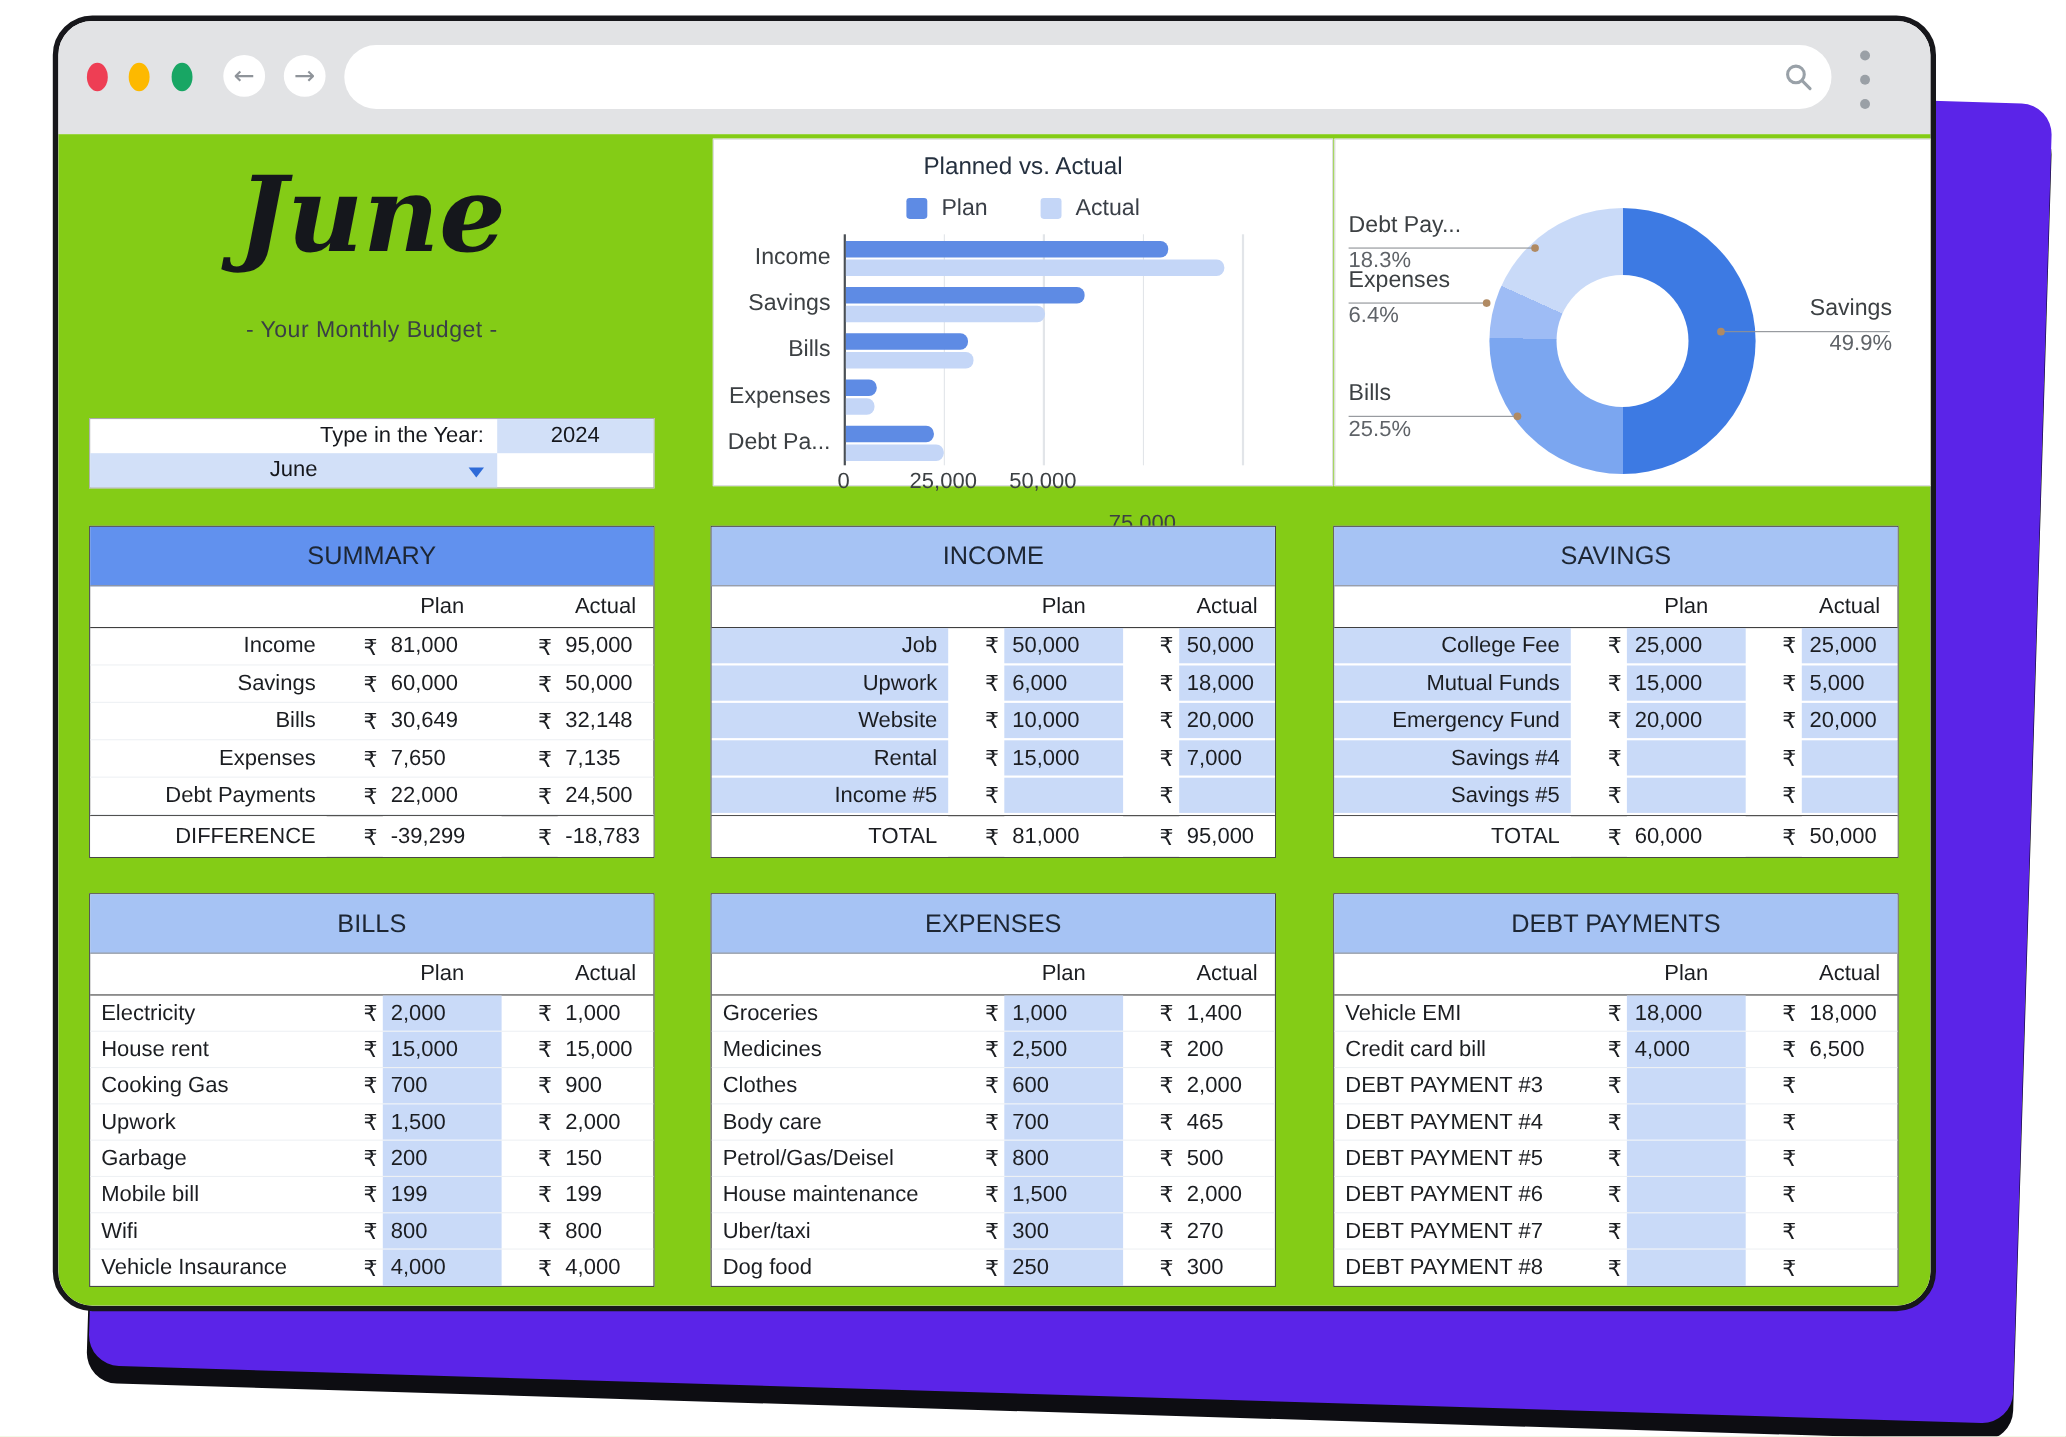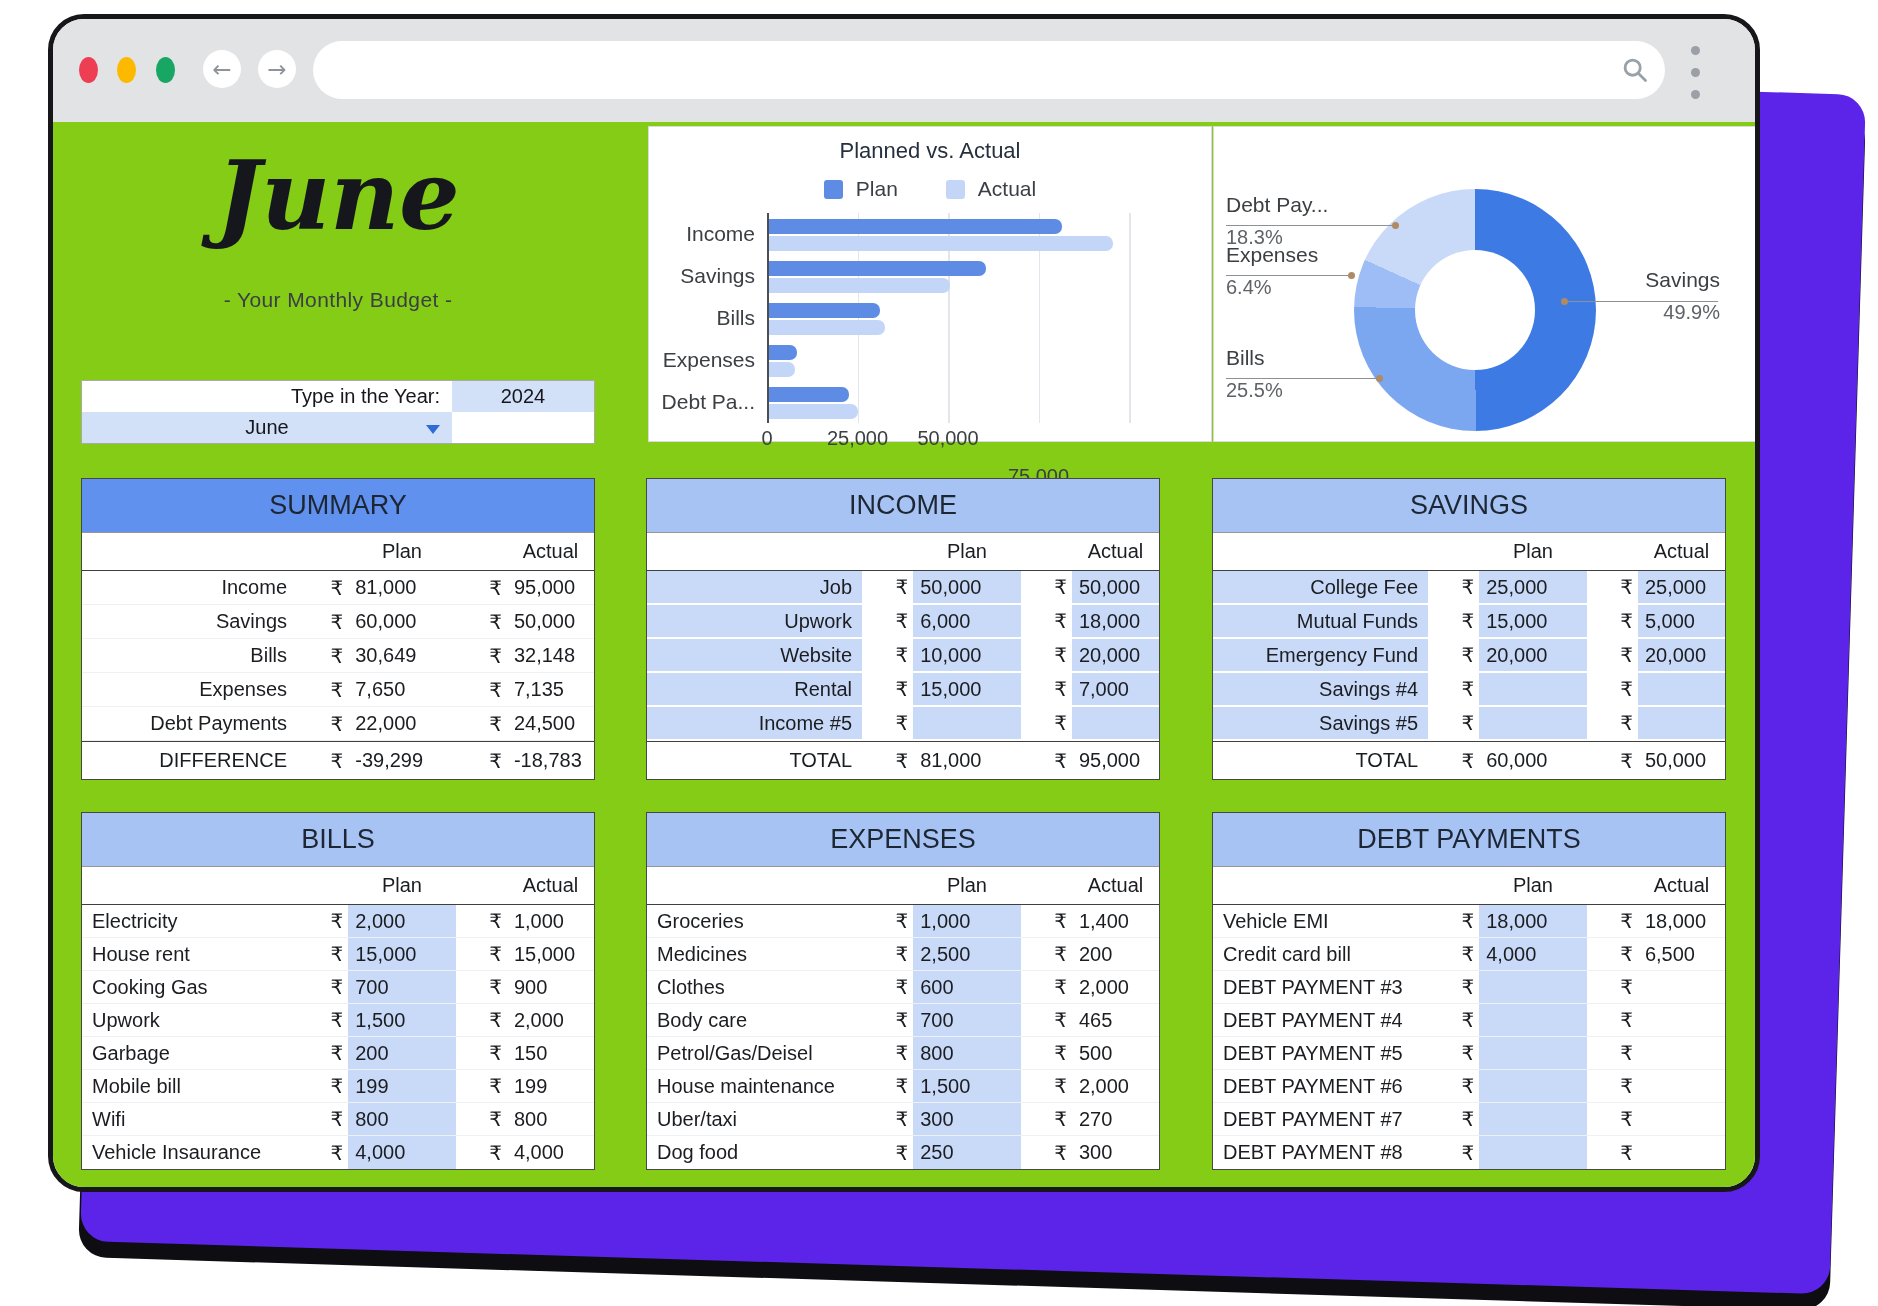--- a/index.html
+++ b/index.html
@@ -72,21 +72,21 @@
   .co .pc{display:block;color:#5f6368;font-size:20px;margin-top:9px;}
   .co0{left:12px;top:42px;width:172px;margin-top:24px;} .co0 .ln{left:0;top:32px;width:170px;}
   .co1{left:12px;top:116px;width:130px;} .co1 .ln{left:0;top:32px;width:126px;}
   .co2{left:12px;top:219px;width:158px;} .co2 .ln{left:0;top:32px;width:154px;}
   .co3{left:348px;top:141px;width:158px;} .co3 .ln{left:2px;top:33px;width:154px;}
 
   
   .table{position:absolute;width:514px;border:1.5px solid #474747;background:#fff;box-sizing:border-box;}
   .toprow{top:356px;} .botrow{top:690px;}
   .tcol1{left:28px;} .tcol2{left:593px;} .tcol3{left:1159px;}
-  .tbanner{height:53px;line-height:53px;text-align:center;font-size:27px;color:#1d2633;
+  .tbanner{height:53px;line-height:53px;text-align:center;font-size:23px;color:#1d2633;
     border-bottom:1px solid #979797;}
   .summary .tbanner{background:#6191ee;}
   .blue .tbanner,.stripe .tbanner{background:#a6c3f4;}
   .thead,.trow,.tfoot{display:grid;grid-template-columns:42% 10% 21% 10% 17%;align-items:center;
     font-size:20px;color:#1b1d21;box-sizing:border-box;}
   .thead{height:38px;border-bottom:1.5px solid #3f3f3f;}
   .thead .h{text-align:center;}
   .trow{height:34px;border-bottom:1px solid #eef1f4;}
   .botrow .trow{height:33px;}
   .blue .trow{border-bottom:2px solid #fff;}

